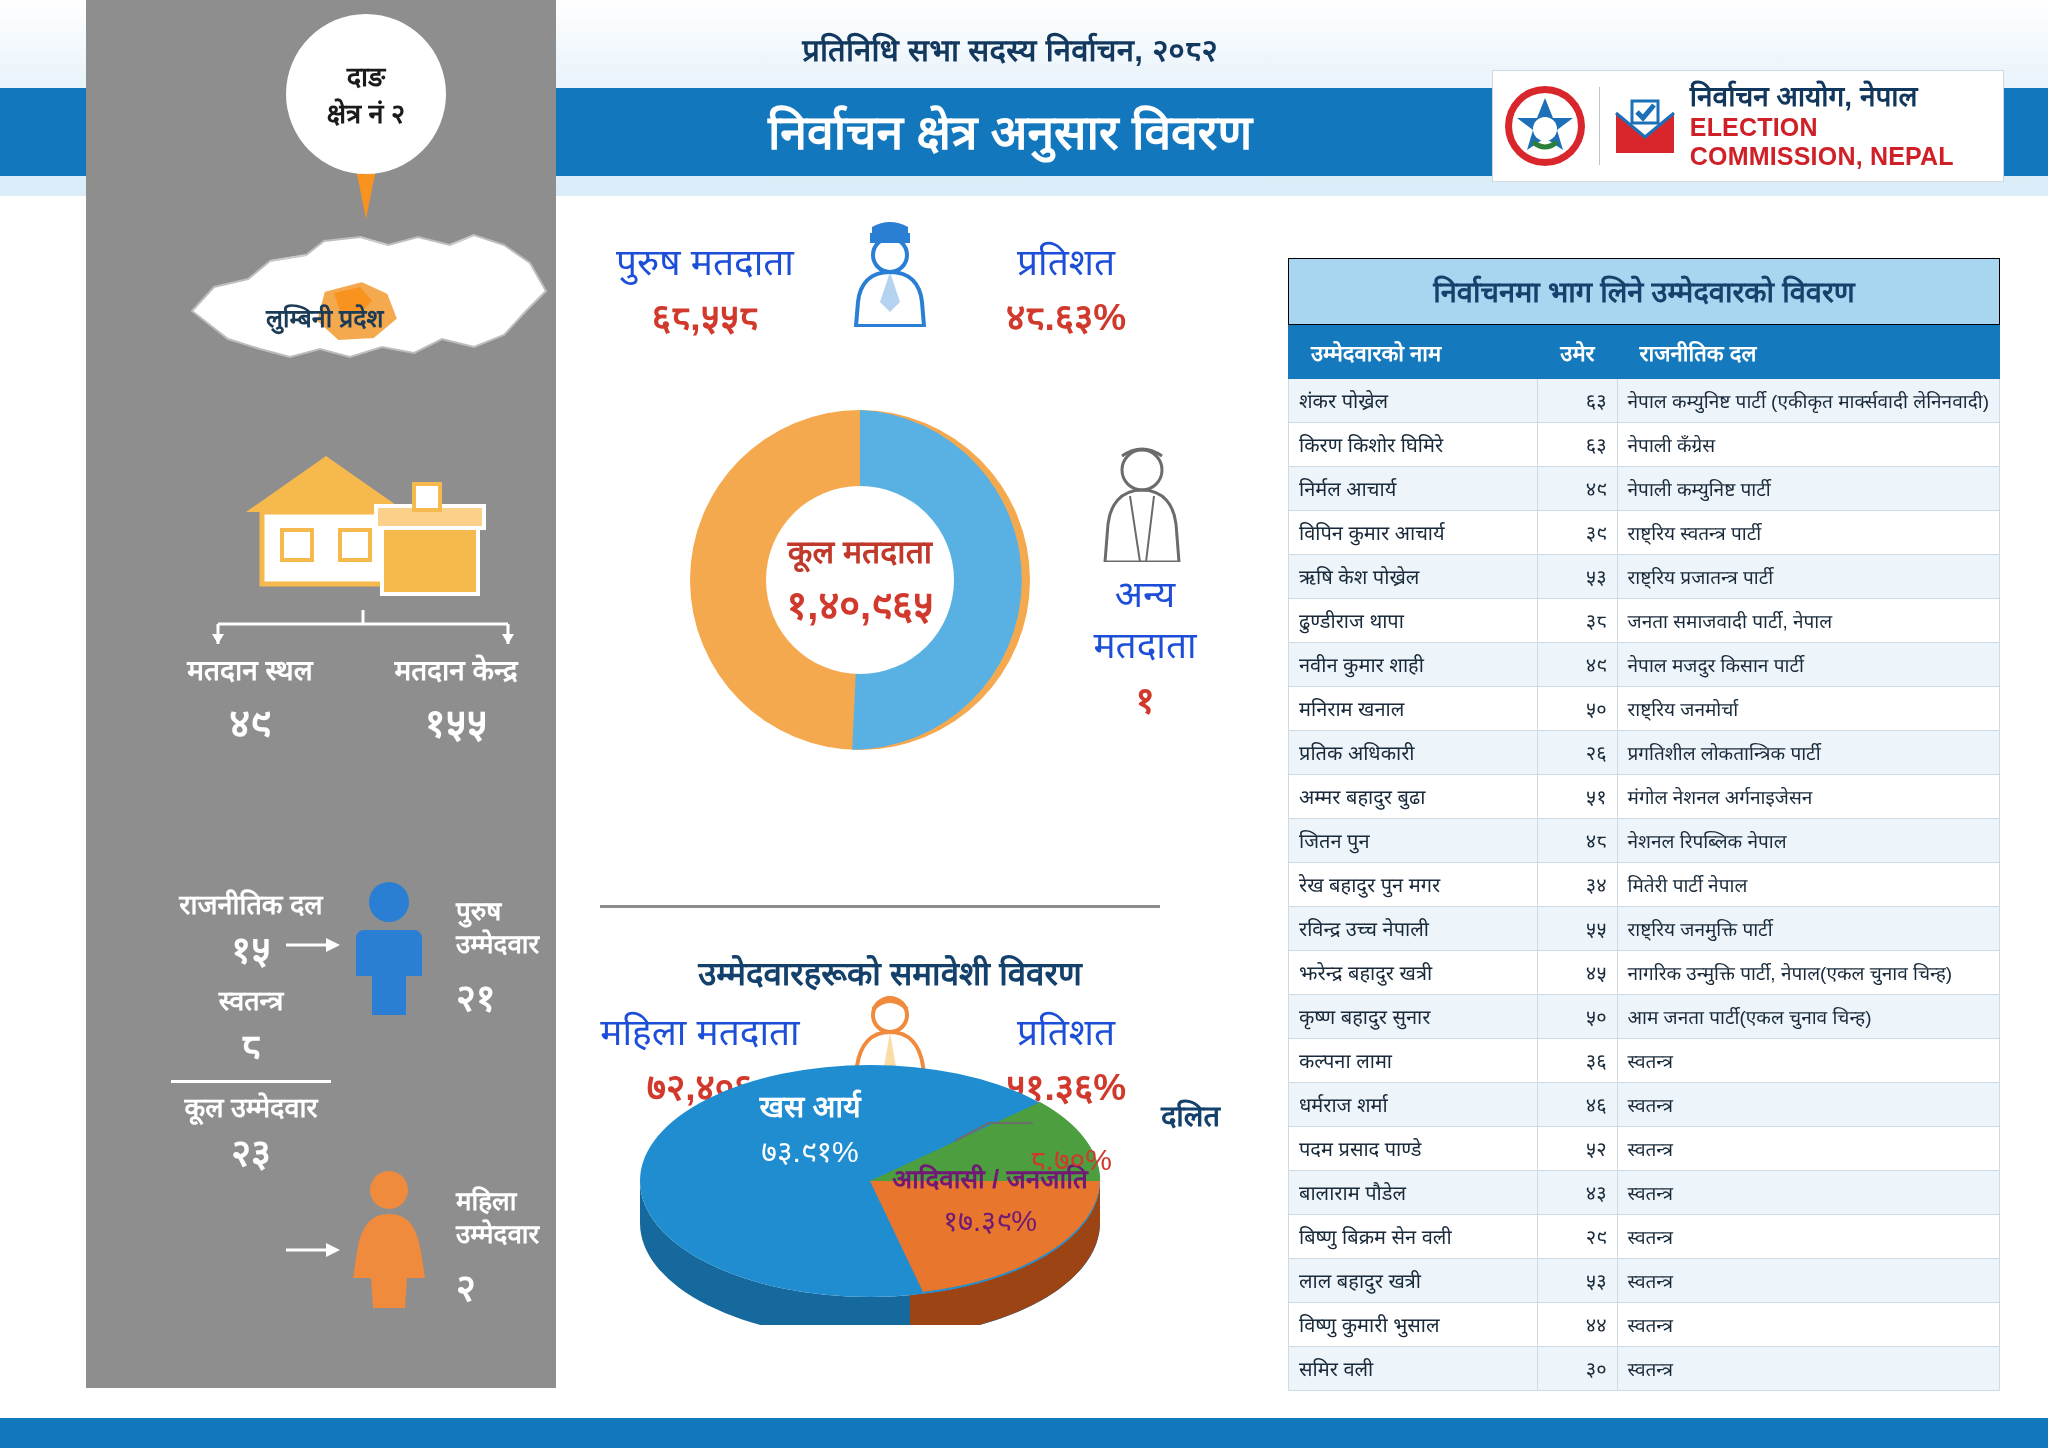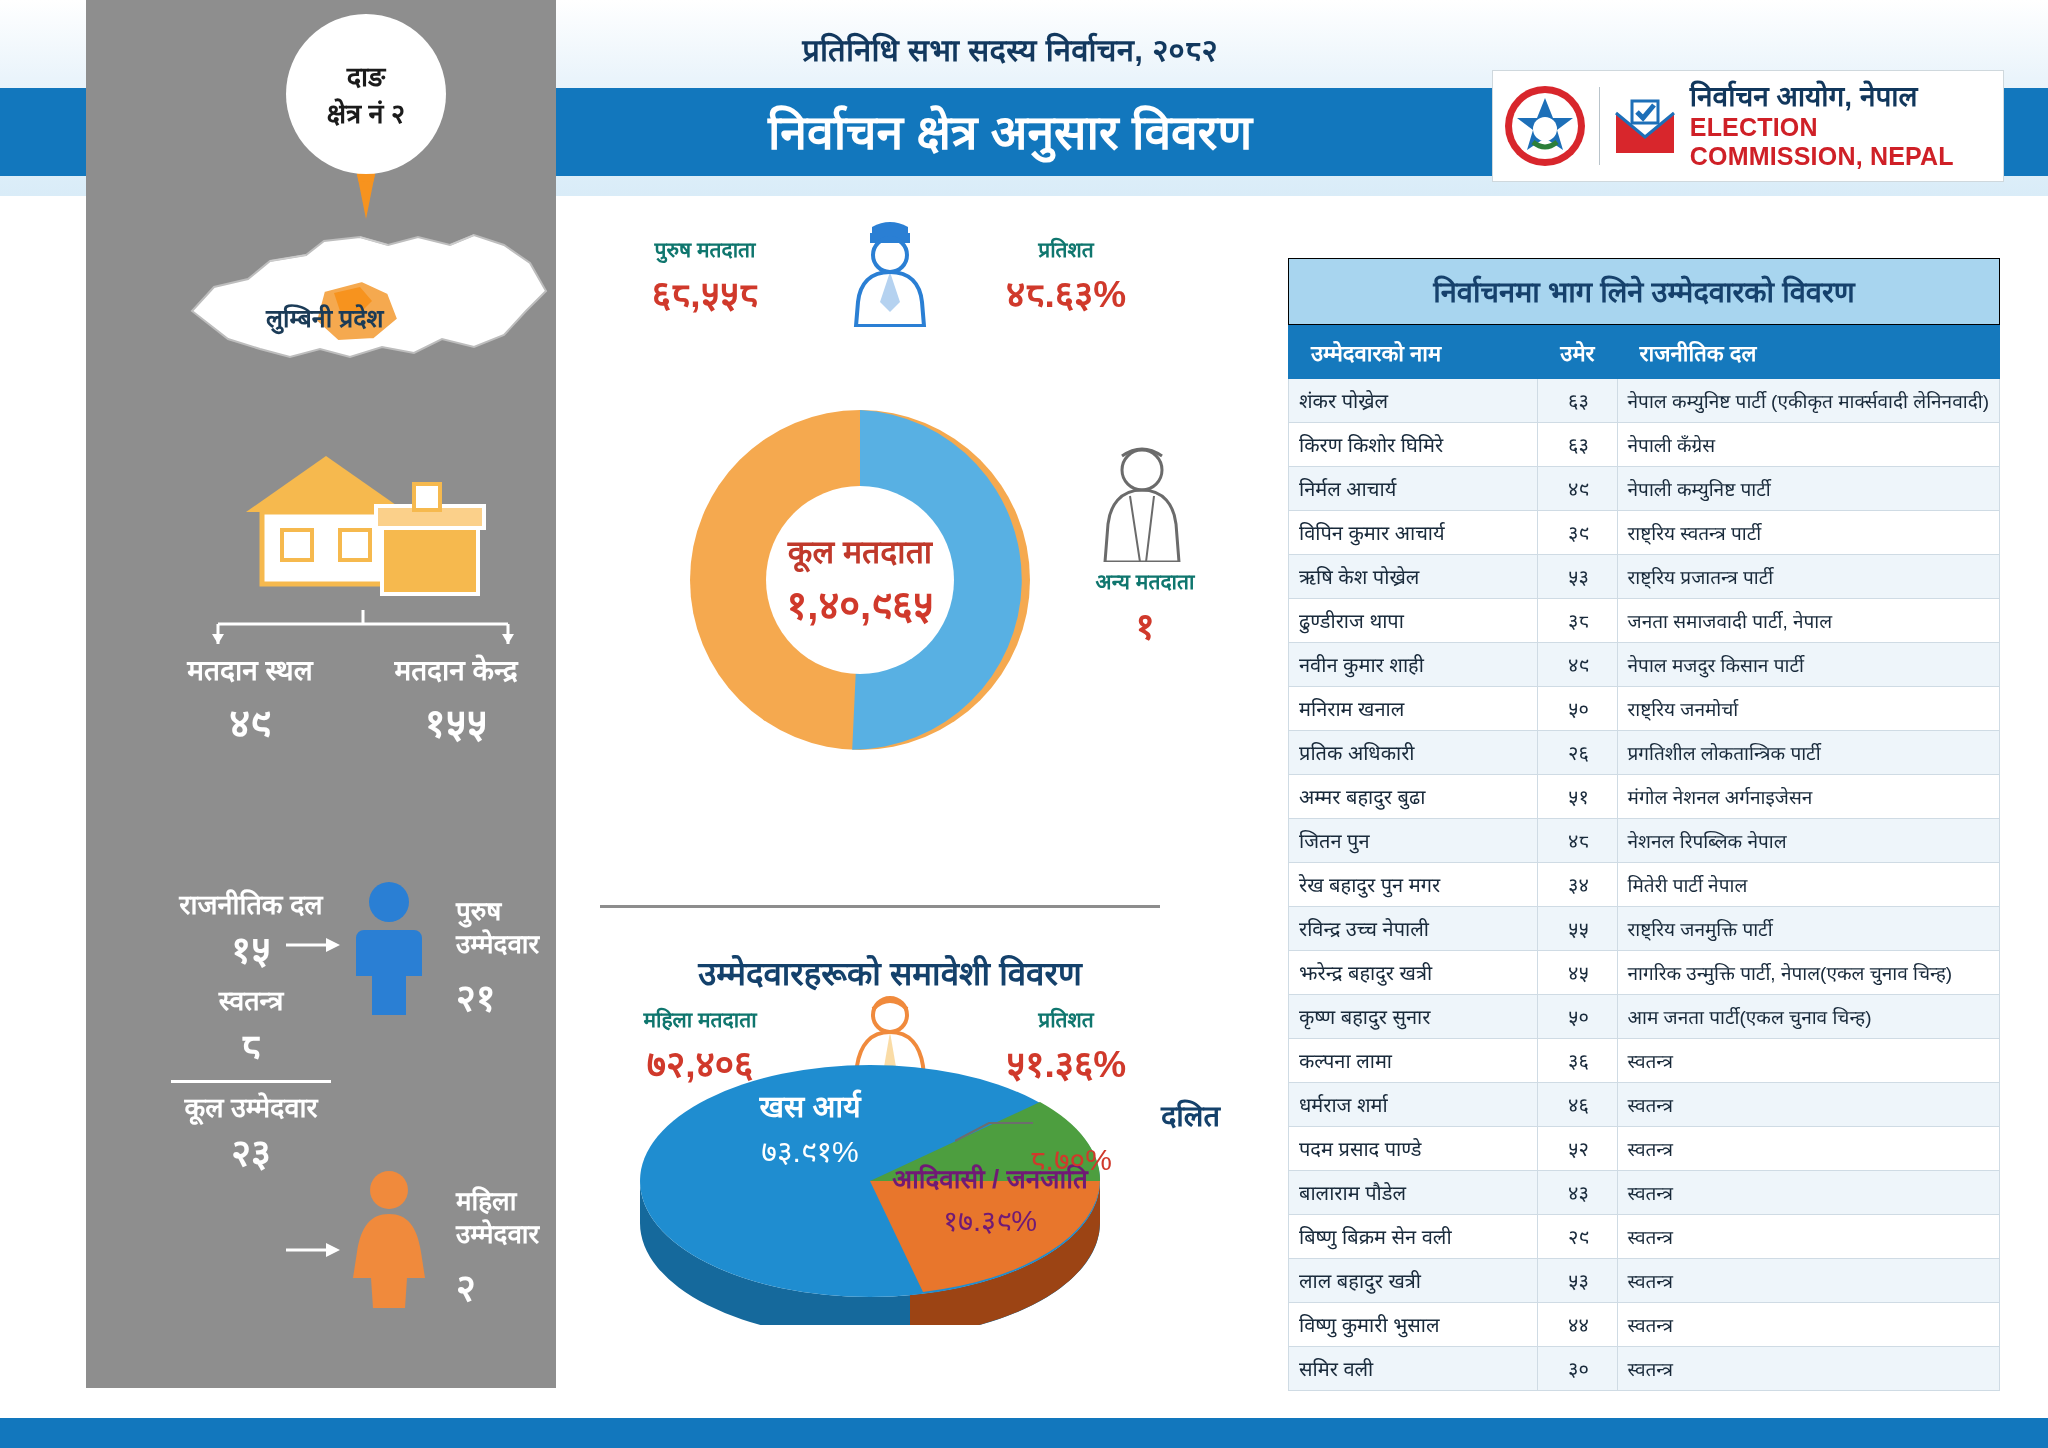--- a/index.html
+++ b/index.html
@@ -95,21 +95,21 @@
   .mid { position: absolute; left: 560px; top: 215px; width: 660px; height: 1160px; }
   .donut-wrap { position: absolute; left: 75px; top: 140px; width: 450px; height: 450px; }
   .donut-center {
     position: absolute; left: 50%; top: 50%; transform: translate(-50%,-50%);
     text-align: center; color: #d93a27;
   }
   .donut-center .t1 { font-size: 32px; font-weight: 700; color:#c0392b; }
   .donut-center .t2 { font-size: 40px; font-weight: 700; color:#d0392b; margin-top: 4px; }
 
   .stat { position: absolute; text-align: center; }
-  .stat .lbl { font-size: 21px; color: #0f766e; font-weight: 700; }
+  .stat .lbl { font-size: 37px; color: #1d4ed8; font-weight: 400; }
   .stat .val { font-size: 37px; color: #d0392b; font-weight: 700; margin-top: 4px; }
 
   .male-icon { position: absolute; left: 284px; top: 0px; width: 92px; height: 112px; }
   .female-icon { position: absolute; left: 284px; top: 772px; width: 92px; height: 115px; }
   .other-icon { position: absolute; left: 536px; top: 225px; width: 92px; height: 122px; }
 
   .mid-sep { position: absolute; left: 40px; top: 690px; width: 560px; height: 3px; background: #8d8d8d; }
   .pie-title { position: absolute; left: 0; top: 715px; width: 660px; text-align: center; font-size: 33px; color:#14416b; font-weight:700;margin-top:20px;}
   .pie3d { position: absolute; left: 50px; top: 780px; width: 520px; height: 330px; }
   .pie-lbl { position: absolute; text-align: center; }
@@ -126,21 +126,21 @@
     background: #1579bd; color: #ffffff; font-size: 22px; font-weight: 700;
     padding: 11px 22px; text-align: left; border: 1px solid #1579bd;
   }
   tbody td {
     font-size: 20px; color: #18293a; padding: 8px 10px; border: 1px solid #cfdbe4;
     white-space: nowrap; overflow: hidden; text-overflow: ellipsis;
   }
   tbody tr:nth-child(odd) td { background: #eef5fa; }
   tbody tr:nth-child(even) td { background: #ffffff; }
   td.c-name { width: 256px; }
-  td.c-age { width: 74px; text-align: center; padding-left: 12px; }
+  td.c-age { width: 74px; text-align: right; padding-left: 12px; }
   td.c-party { width: 382px; font-size: 19px; }
 
   .footer-blue { position: absolute; left: 0; bottom: 0; width: 2048px; height: 30px; background:#1277bd; }
 </style>
 </head>
 <body>
 
 <div class="page">
 
   <div class="header-band"></div>

